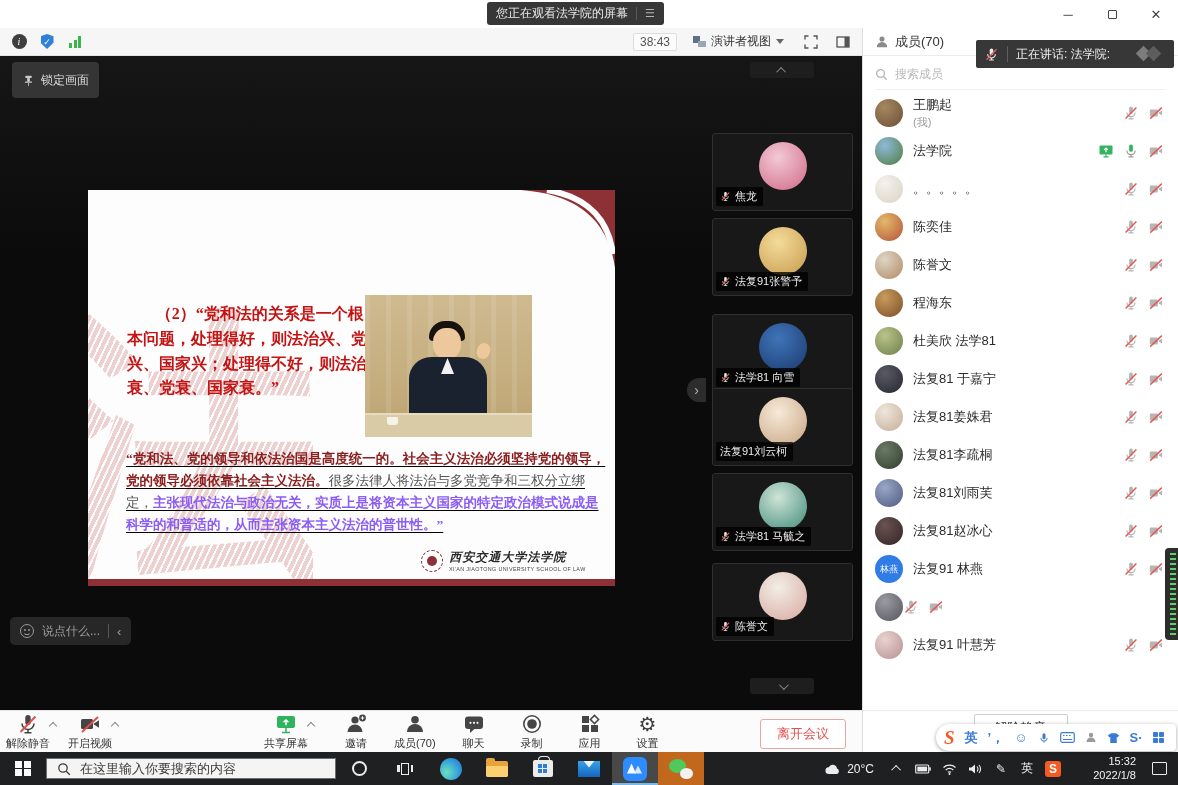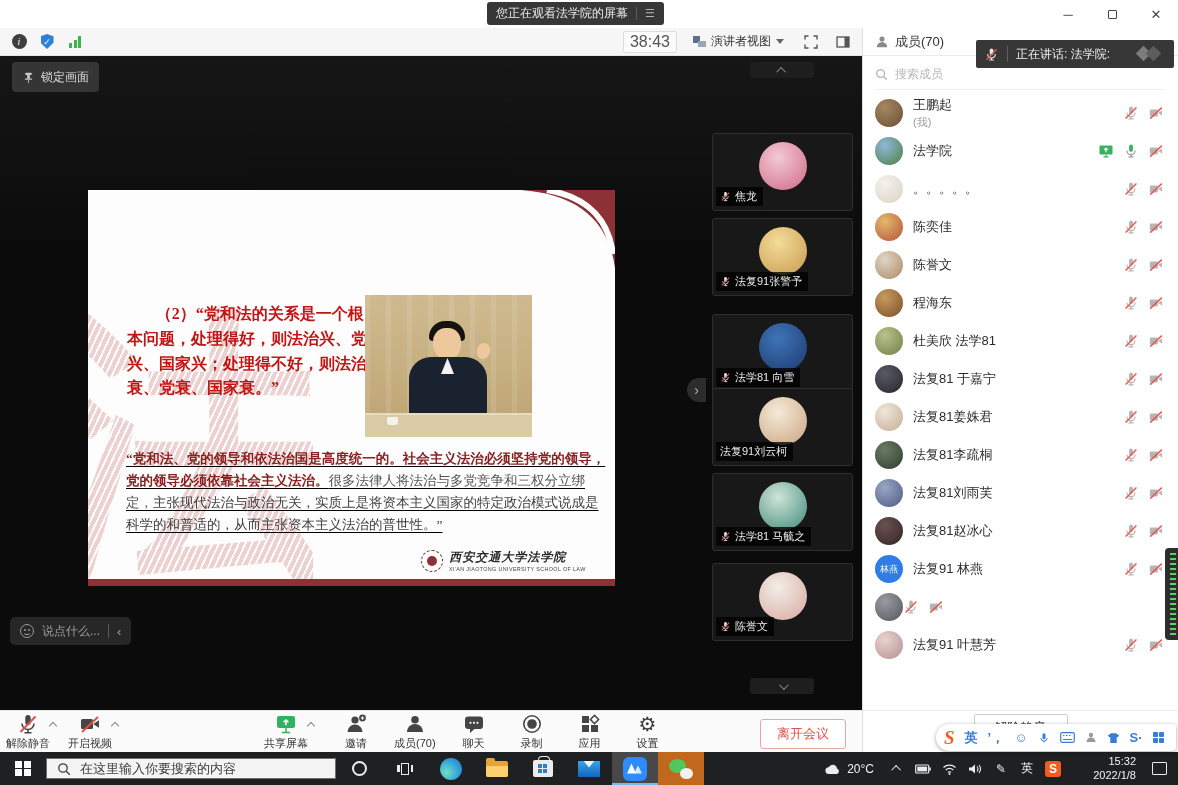--- a/index.html
+++ b/index.html
@@ -17,44 +17,44 @@
   .toast-watch .menu { color:#b5b5b5; font-size:11px; border-left:1px solid #5a5a5a; padding-left:8px; }
 
   
   .controlbar { position:absolute; left:0; top:28px; width:862px; height:28px; background:#f6f6f6; border-bottom:1px solid #e4e4e4; display:flex; align-items:center; padding:0 8px; }
   .cicon { width:22px; height:20px; display:flex; align-items:center; justify-content:center; margin-right:6px; border-radius:2px; }
   .info-c { width:15px; height:15px; border-radius:50%; background:#3f3f3f; color:#fff; font-size:10px; font-family:"Liberation Serif",serif; font-style:italic; display:flex; align-items:center; justify-content:center; }
   .shield { width:13px; height:15px; background:#2f80d9; clip-path:polygon(50% 0,100% 15%,100% 58%,50% 100%,0 58%,0 15%); display:flex; align-items:center; justify-content:center; color:#fff; font-size:9px; }
   .sigbars { display:flex; align-items:flex-end; gap:1.5px; height:12px; }
   .sigbars i { width:3px; background:#3cb54d; display:block; }
   .cb-right { margin-left:auto; display:flex; align-items:center; gap:10px; }
-  .timer { font-size:16px; color:#555; border:1px solid #ddd; background:#fbfbfb; padding:1px 6px; border-radius:2px; }
+  .timer { font-size:12px; color:#555; border:1px solid #ddd; background:#fbfbfb; padding:1px 6px; border-radius:2px; }
   .viewmode { display:flex; align-items:center; gap:5px; font-size:12px; color:#333; padding:2px 6px; }
   .vm-ic { width:13px; height:11px; position:relative; }
   .vm-ic b { position:absolute; left:0; top:0; width:7px; height:7px; background:#5e7189; }
   .vm-ic i { position:absolute; right:0; bottom:0; width:8px; height:6px; background:#9aa7b6; }
   .caret { width:0; height:0; border-left:4px solid transparent; border-right:4px solid transparent; border-top:5px solid #666; }
   .cb-btn { width:22px; height:20px; display:flex; align-items:center; justify-content:center; }
 
   
   .stage { position:absolute; left:0; top:56px; width:862px; height:654px; background:linear-gradient(180deg,#161616,#0b0b0b 30%,#0b0b0b); overflow:hidden; }
-  .lockbtn { position:absolute; left:12px; top:6px; height:30px; background:rgba(56,56,56,.92); border-radius:4px; display:flex; align-items:center; gap:6px; padding:0 10px; color:#dcdcdc; font-size:12px; }
+  .lockbtn { position:absolute; left:12px; top:6px; height:36px; background:rgba(56,56,56,.92); border-radius:4px; display:flex; align-items:center; gap:6px; padding:0 10px; color:#dcdcdc; font-size:12px; }
 
   
   .slide { position:absolute; left:88px; top:134px; width:527px; height:396px; background:#fdfdfd; overflow:hidden; }
   .corner-svg { position:absolute; right:0; top:0; }
   .wm { position:absolute; left:-45px; top:118px; width:270px; height:290px; overflow:hidden; z-index:1; }
   .wm .ch { font-family:"DejaVu Serif","Liberation Serif",serif; font-weight:bold; font-size:290px; line-height:280px; color:rgba(201,106,106,.30); }
   .wm .stripes { position:absolute; inset:0; background:repeating-linear-gradient(115deg,#fdfdfd 0 2px,transparent 2px 6px); }
   .slide-title { position:absolute; left:0; top:48px; width:100%; text-align:center; font-size:22px; font-weight:bold; color:#151515; letter-spacing:2px; z-index:2; }
   .slide-point { position:absolute; left:39px; top:112px; width:240px; z-index:2; font-family:"Liberation Serif","DejaVu Serif",serif; font-weight:bold; font-size:16px; line-height:1.55; color:#c31414; text-indent:1.8em; }
   .slide-quote { position:absolute; left:38px; top:258px; width:482px; z-index:2; font-family:"Liberation Serif","DejaVu Serif",serif; font-size:13.5px; line-height:1.62; text-decoration:underline; text-underline-offset:3px; }
   .q-red { color:#8b2020; font-weight:bold; }
   .q-plain { color:#555; }
-  .q-bold { color:#404040; font-weight:normal; }
+  .q-bold { color:#8b5cf6; font-weight:bold; }
   .photo { position:absolute; left:277px; top:105px; width:167px; height:142px; background:linear-gradient(180deg,#cfba90,#c3ab7b 70%,#b9a06f); overflow:hidden; z-index:2; }
   .photo .curt { position:absolute; inset:0; background:repeating-linear-gradient(90deg,rgba(255,255,255,.10) 0 5px,transparent 5px 21px); }
   .photo .tbl { position:absolute; left:0; right:0; bottom:0; height:24px; background:#d8cba6; border-top:2px solid #e6dcc0; }
   .photo .cup { position:absolute; left:22px; bottom:12px; width:11px; height:8px; background:#f4f2ea; border-radius:1px 1px 3px 3px; }
   .photo .hair { position:absolute; left:64px; top:26px; width:36px; height:20px; background:#17120e; border-radius:16px 16px 4px 4px; }
   .photo .face { position:absolute; left:68px; top:33px; width:28px; height:31px; background:#ecc89c; border-radius:45%; }
   .photo .body { position:absolute; left:44px; top:62px; width:78px; height:60px; background:#1a2230; border-radius:22px 22px 0 0; }
   .photo .shirt { position:absolute; left:76px; top:63px; width:13px; height:16px; background:#f2f2f2; clip-path:polygon(50% 0,100% 100%,0 100%); }
   .photo .hand { position:absolute; left:112px; top:48px; width:13px; height:16px; background:#ecc89c; border-radius:45%; transform:rotate(18deg); }
   .slide-logo { position:absolute; right:14px; bottom:14px; display:flex; align-items:center; gap:6px; z-index:2; }

